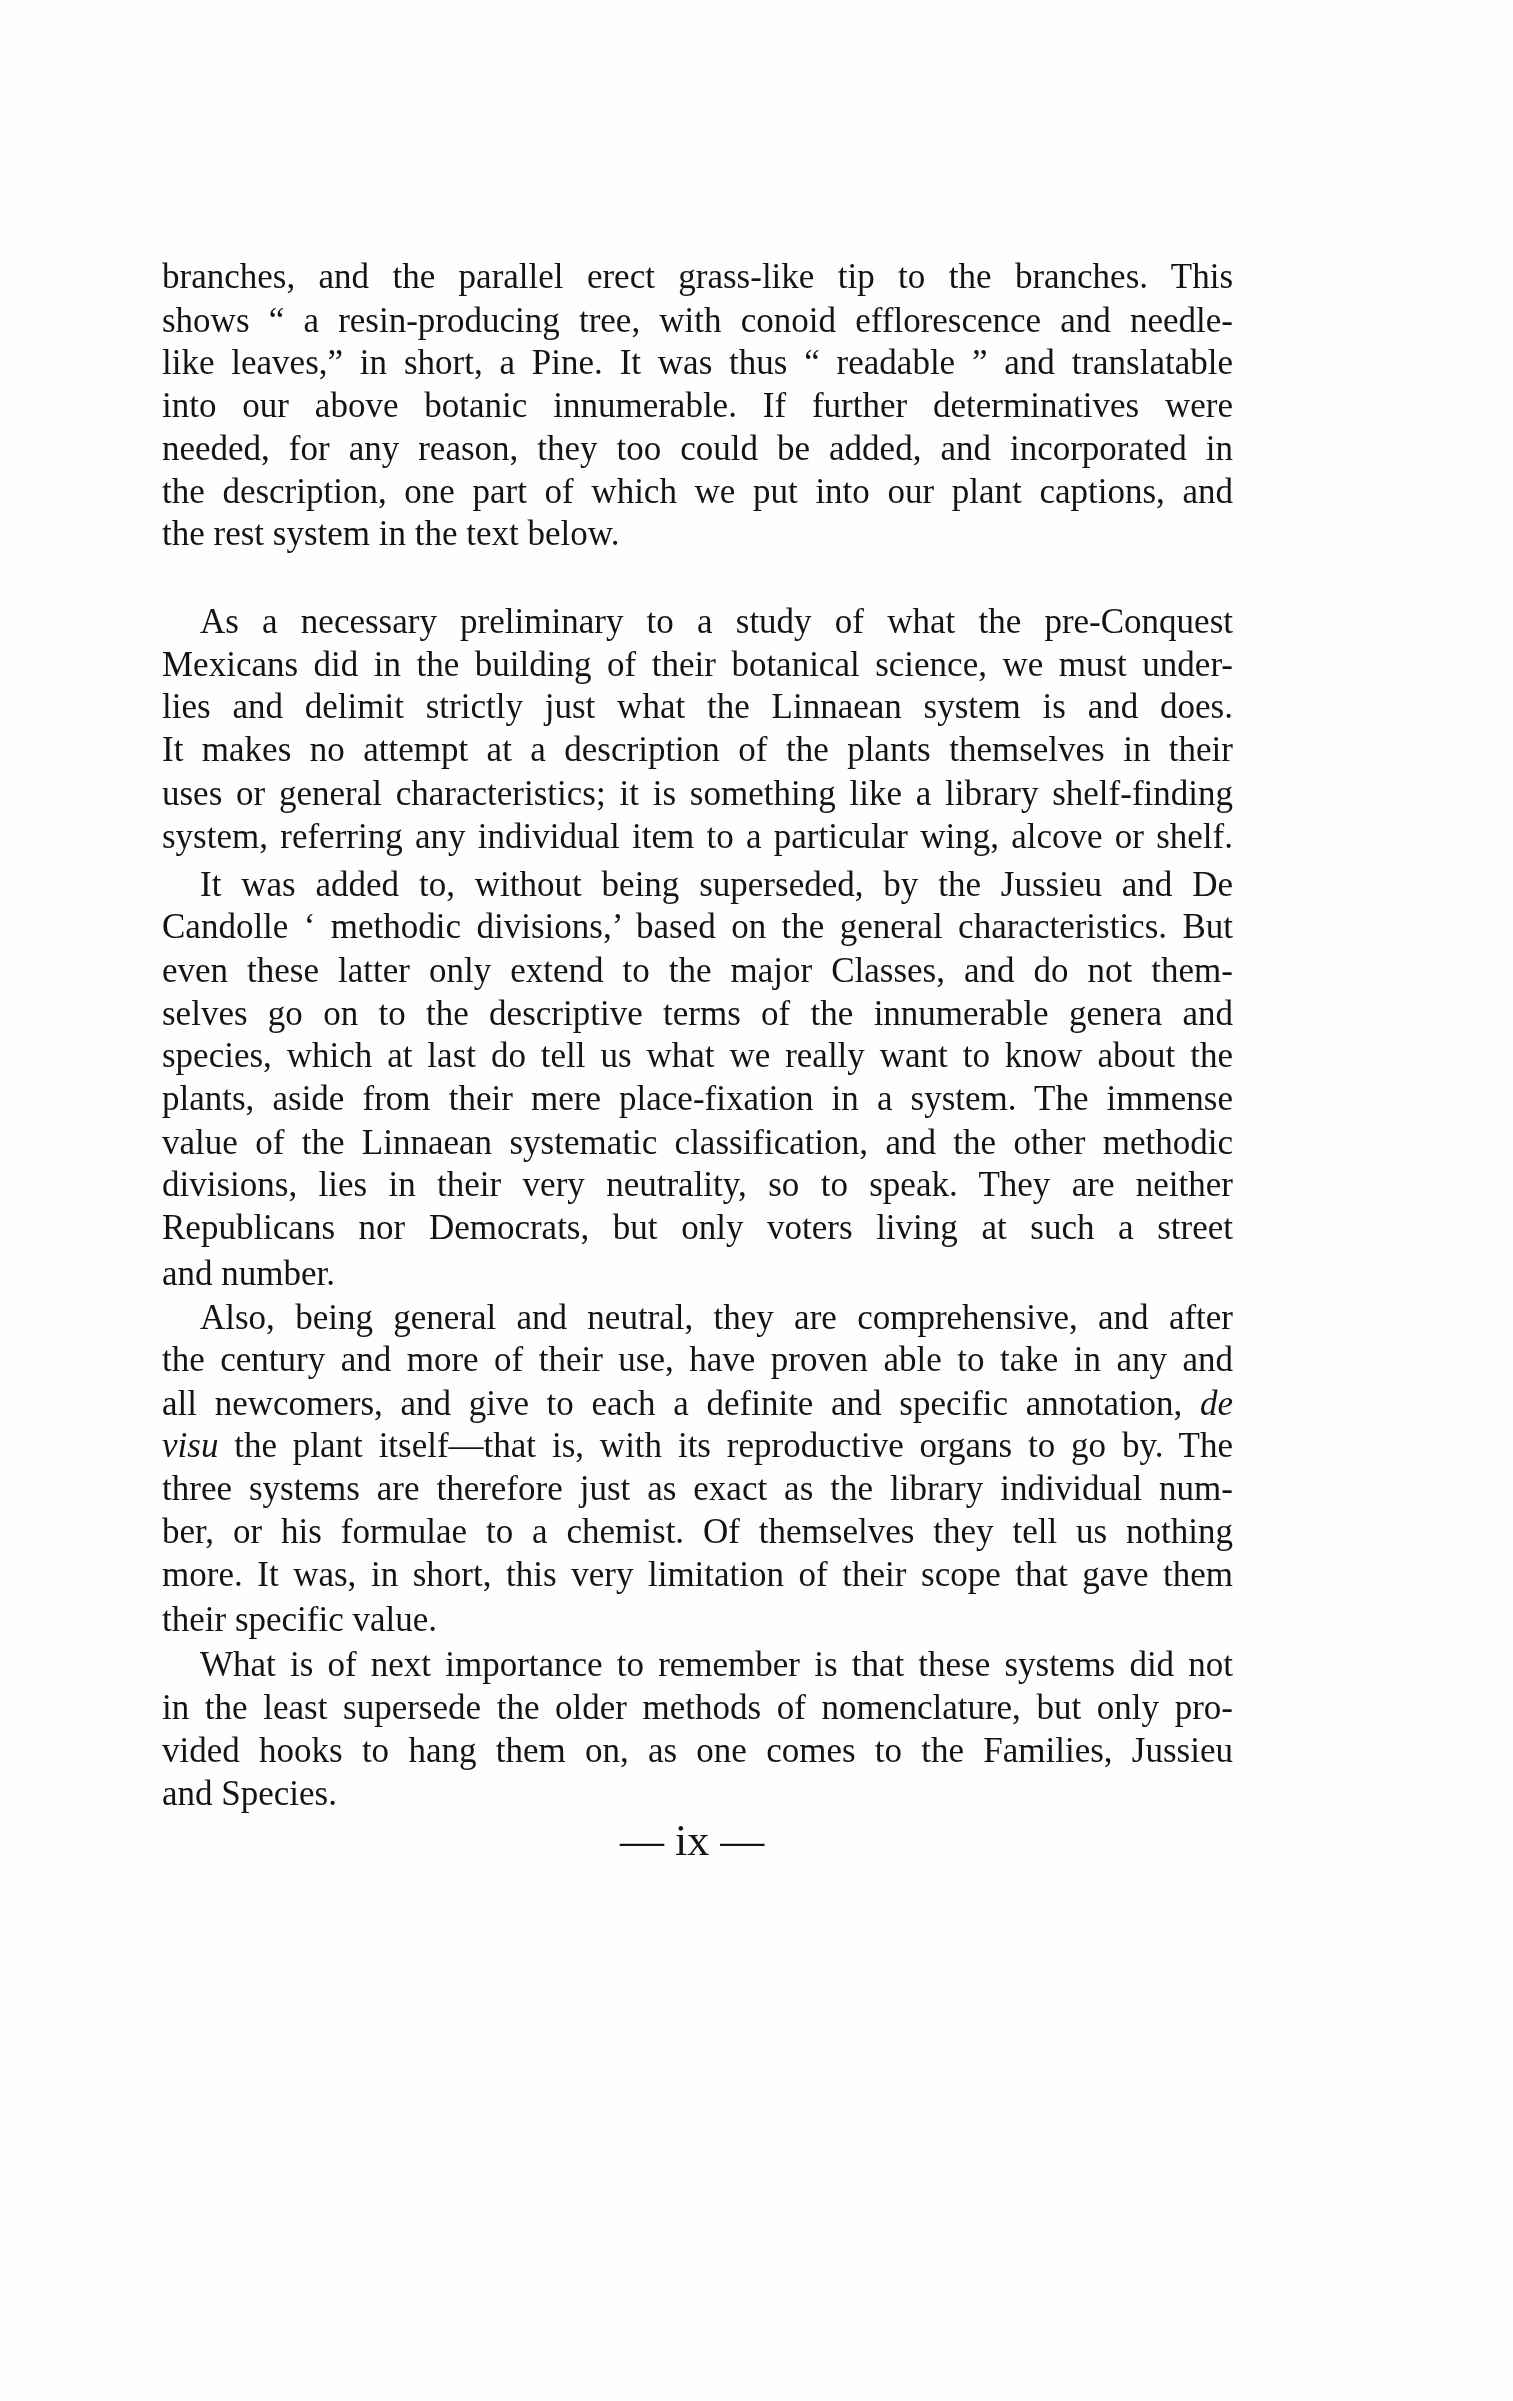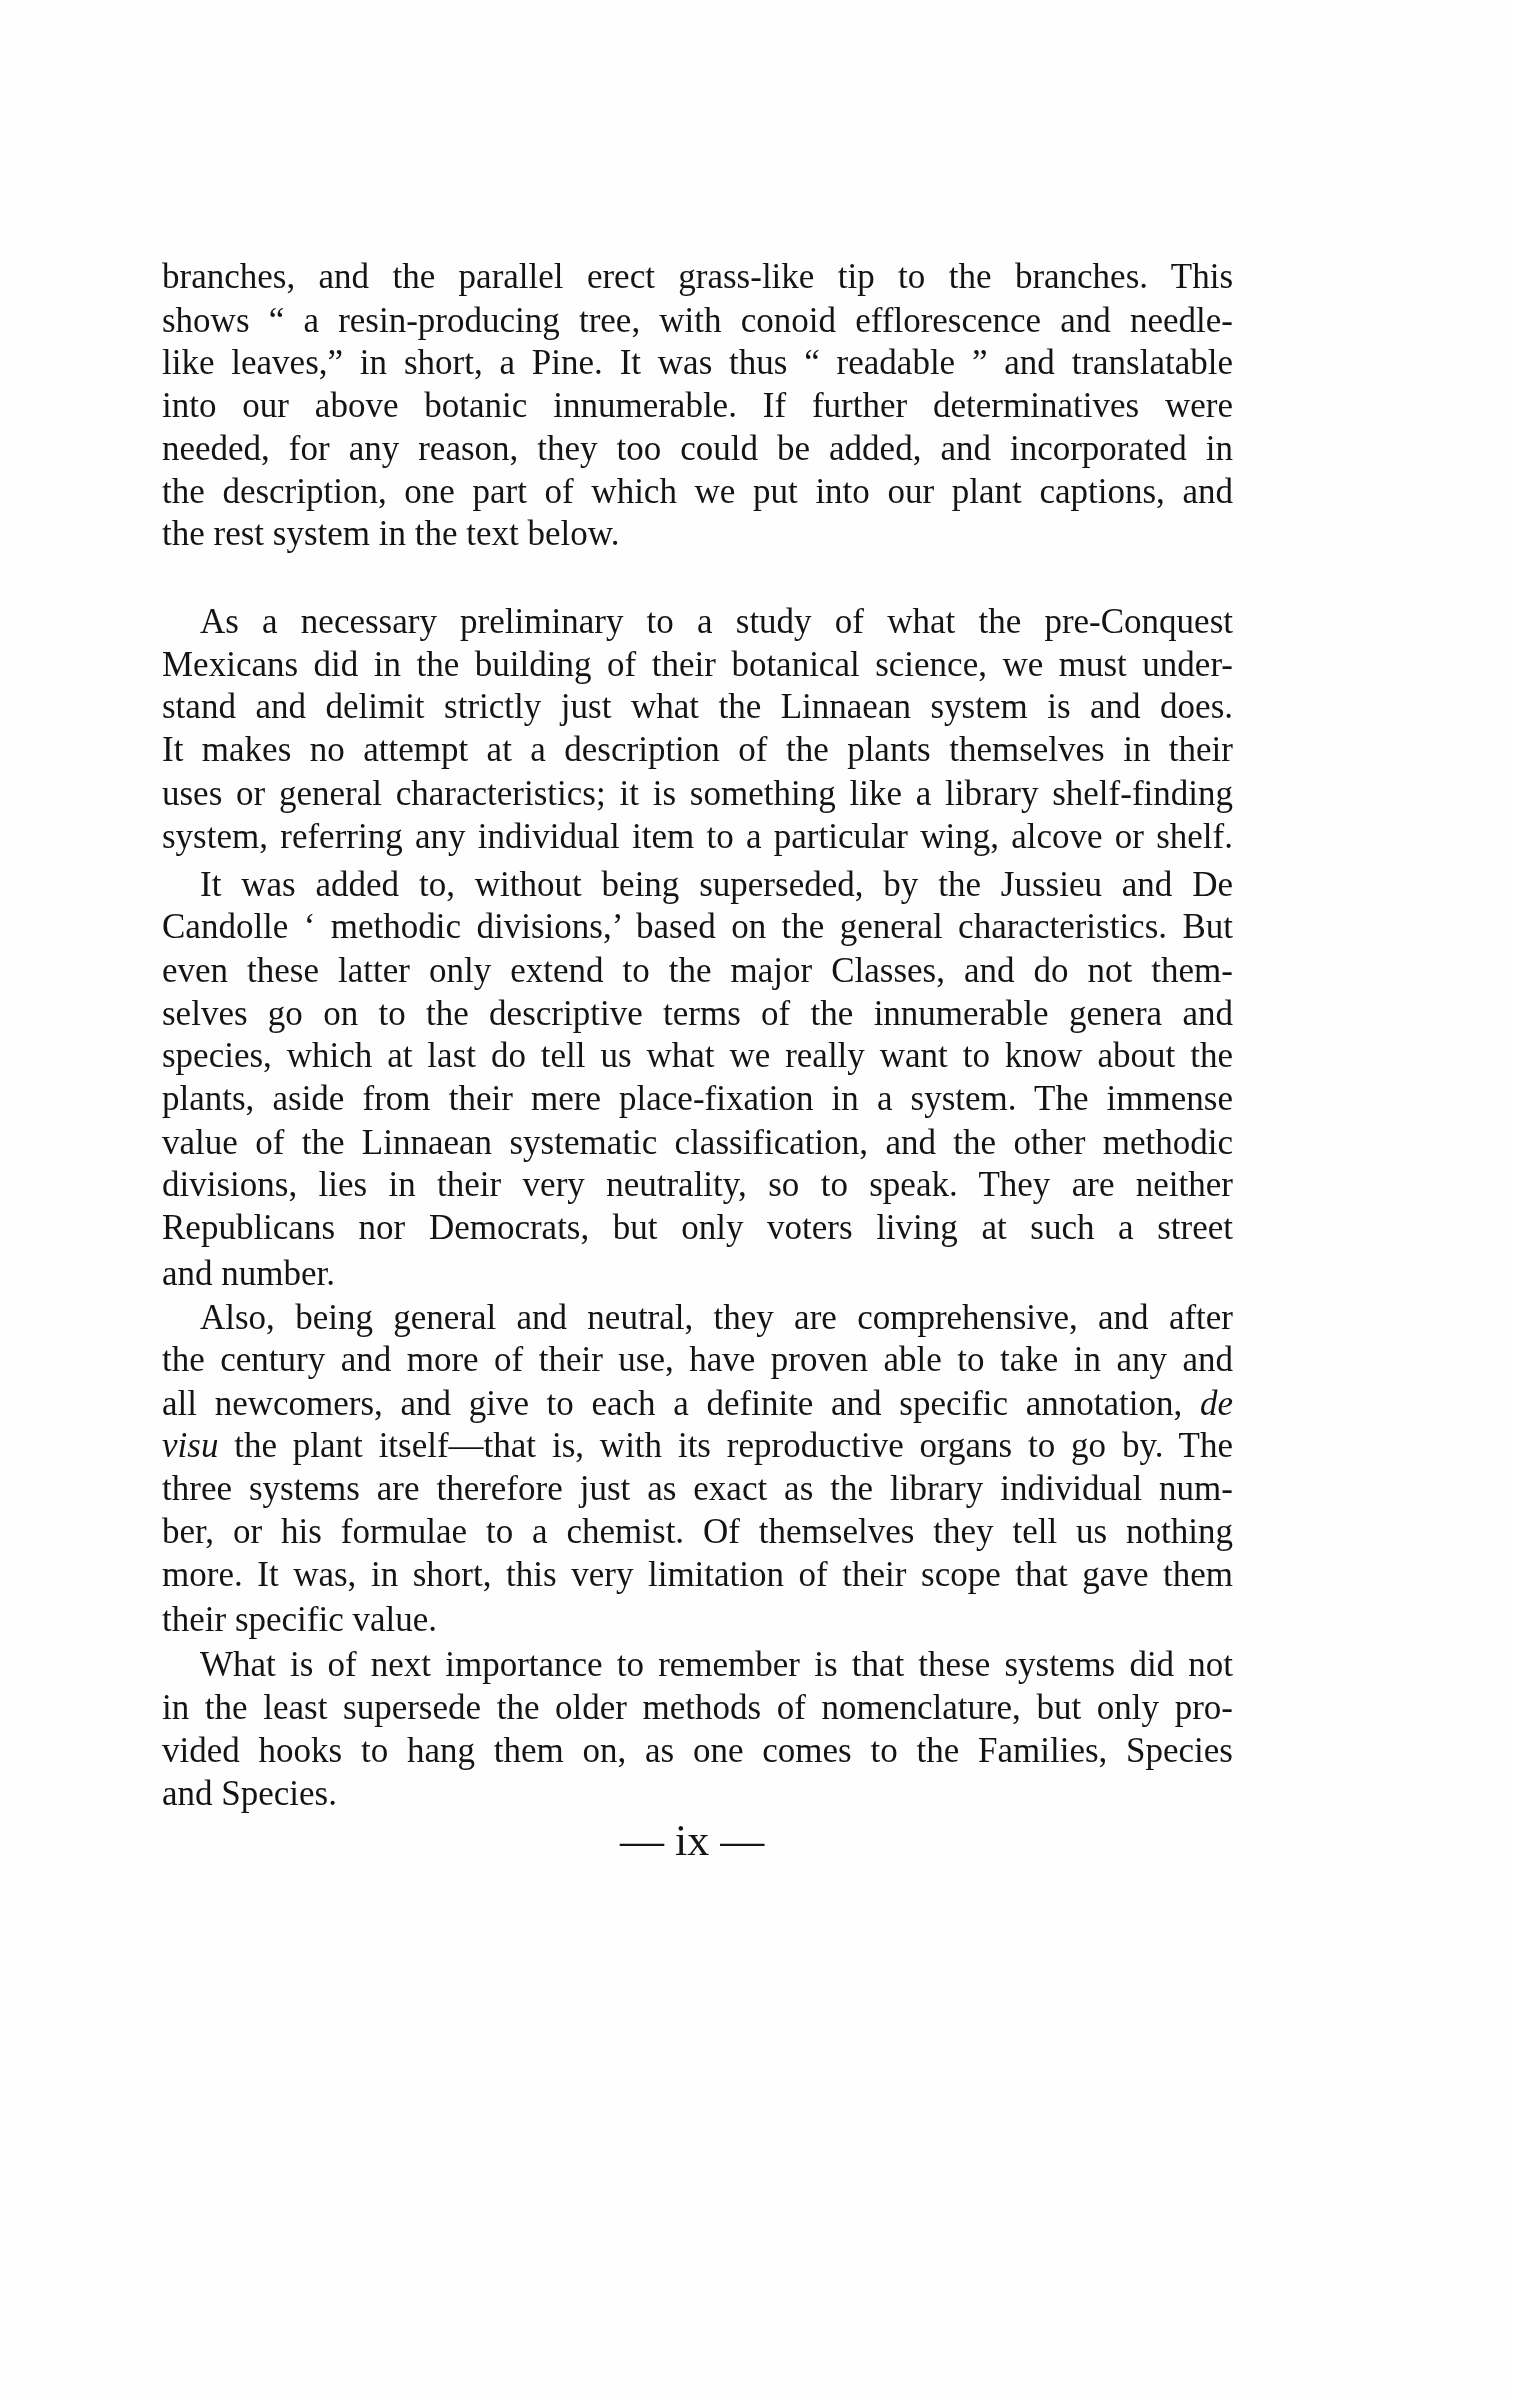--- a/index.html
+++ b/index.html
@@ -54,21 +54,21 @@
     <div class="line" style="top:341px">like leaves,” in short, a Pine.  It was thus “ readable ” and translatable</div>
     <div class="line" style="top:384px">into our above botanic innumerable.  If further determinatives were</div>
     <div class="line" style="top:427px">needed, for any reason, they too could be added, and incorporated in</div>
     <div class="line" style="top:470px">the description, one part of which we put into our plant captions, and</div>
     <div class="line last" style="top:512px">the rest system in the text below.</div>
   </div>
 
   <div>
     <div class="line indent" style="top:600px">As a necessary preliminary to a study of what the pre-Conquest</div>
     <div class="line" style="top:643px">Mexicans did in the building of their botanical science, we must under-</div>
-    <div class="line" style="top:685px">stand and delimit strictly just what the Linnaean system is and does.</div>
+    <div class="line" style="top:685px">lies and delimit strictly just what the Linnaean system is and does.</div>
     <div class="line" style="top:728px">It makes no attempt at a description of the plants themselves in their</div>
     <div class="line" style="top:772px">uses or general characteristics; it is something like a library shelf-finding</div>
     <div class="line" style="top:815px">system, referring any individual item to a particular wing, alcove or shelf.</div>
   </div>
 
   <div>
     <div class="line indent" style="top:863px">It was added to, without being superseded, by the Jussieu and De</div>
     <div class="line" style="top:905px">Candolle ‘ methodic divisions,’ based on the general characteristics.  But</div>
     <div class="line" style="top:949px">even these latter only extend to the major Classes, and do not them-</div>
     <div class="line" style="top:992px">selves go on to the descriptive terms of the innumerable genera and</div>
@@ -87,19 +87,19 @@
     <div class="line" style="top:1424px"><em>visu</em> the plant itself—that is, with its reproductive organs to go by.  The</div>
     <div class="line" style="top:1467px">three systems are therefore just as exact as the library individual num-</div>
     <div class="line" style="top:1510px">ber, or his formulae to a chemist.  Of themselves they tell us nothing</div>
     <div class="line" style="top:1553px">more.  It was, in short, this very limitation of their scope that gave them</div>
     <div class="line last" style="top:1598px">their specific value.</div>
   </div>
 
   <div>
     <div class="line indent" style="top:1643px">What is of next importance to remember is that these systems did not</div>
     <div class="line" style="top:1686px">in the least supersede the older methods of nomenclature, but only pro-</div>
-    <div class="line" style="top:1729px">vided hooks to hang them on, as one comes to the Families, Species</div>
+    <div class="line" style="top:1729px">vided hooks to hang them on, as one comes to the Families, Jussieu</div>
     <div class="line last" style="top:1772px">and Species.</div>
   </div>
 
   <div id="page-number">— ix —</div>
 </div>
 
 
 </body></html>

